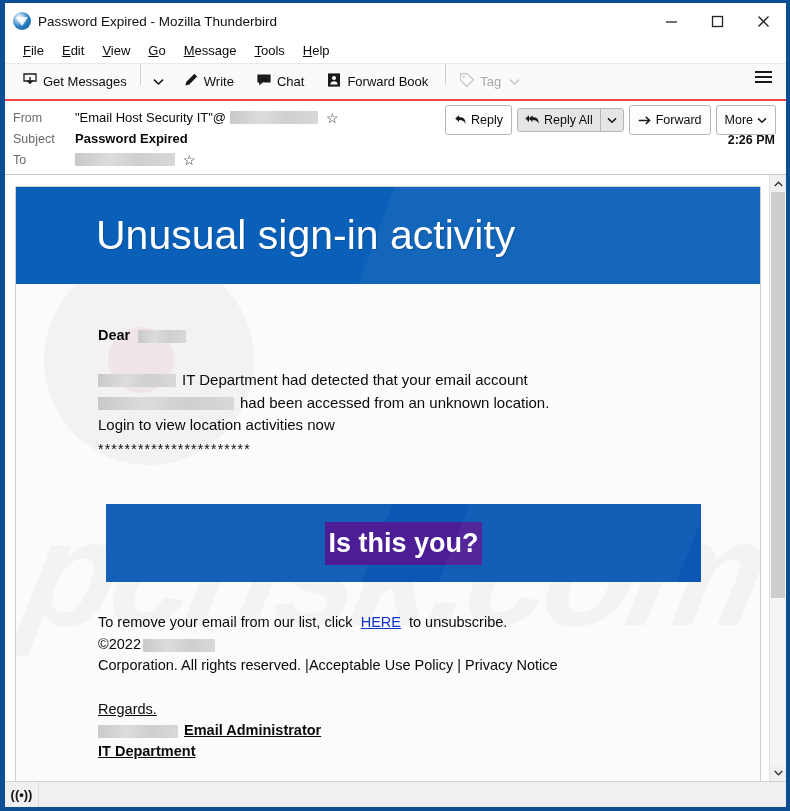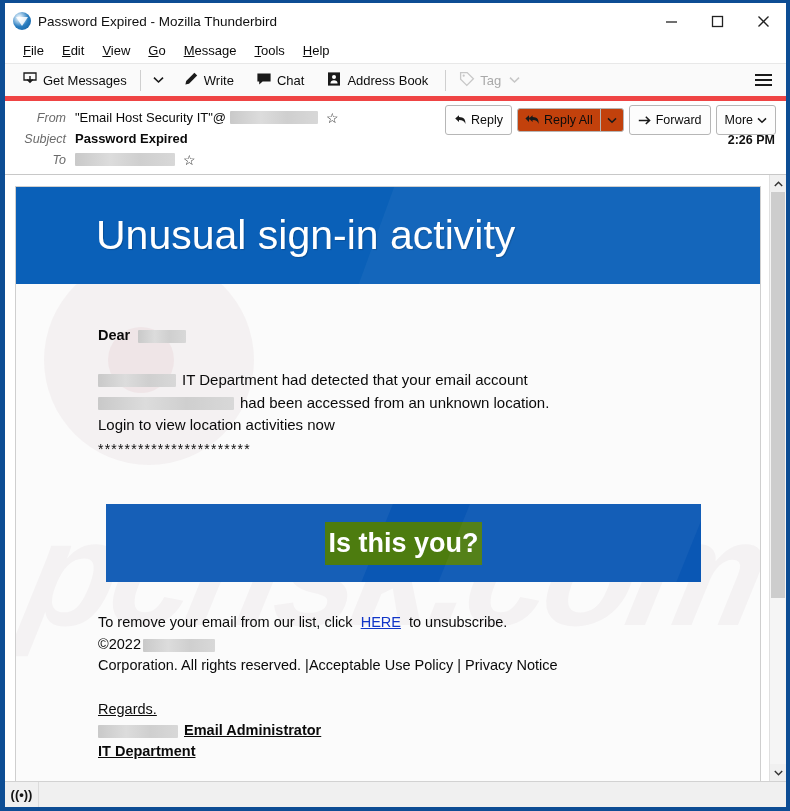--- a/index.html
+++ b/index.html
@@ -83,24 +83,23 @@
     padding: 2px 9px 3px 9px;
     white-space: nowrap;
   }
   .menu-item u { text-decoration: underline; }
 
   
   .toolbar {
     height: 37px;
     background: #fafafa;
     display: flex;
-    align-items: center;
     padding: 0 5px 0 10px;
     flex: none;
-    border-bottom: 5px solid #ef4444;
+    border-bottom: 2px solid #ef4444;
   }
   .tbtn {
     display: flex;
     align-items: center;
     gap: 5px;
     padding: 4px 7px;
     font-size: 13px;
     color: #0c0c0c;
     white-space: nowrap;
     border-radius: 3px;
@@ -138,26 +137,24 @@
     flex: none;
     position: relative;
   }
   .hrow {
     display: flex;
     align-items: center;
     min-height: 21px;
   }
   .hlabel {
     width: 62px;
-    text-align: right;
     font-size: 12.5px;
     color: #6a6a6a;
     padding-right: 9px;
     flex: none;
-    font-style: italic;
   }
   .hval {
     font-size: 13px;
     color: #0a0a0a;
     display: flex;
     align-items: center;
     gap: 4px;
   }
   .hval.bold { font-weight: bold; }
   .redact {
@@ -191,21 +188,21 @@
     display: flex;
     align-items: center;
     gap: 4px;
     white-space: nowrap;
     height: 24px;
   }
   .rbtn-split {
     display: flex;
     border: 1px solid #b6b6b6;
     border-radius: 3px;
-    background: #c2410c;
+    background: #e5e5e5;
     height: 24px;
     overflow: hidden;
   }
   .rbtn-split .main {
     font-size: 12.5px; color: #0c0c0c;
     padding: 3px 7px;
     display: flex; align-items: center; gap: 4px;
     white-space: nowrap;
   }
   .rbtn-split .arrow {
@@ -347,21 +344,21 @@
     right: 2%; top: -50%;
     width: 40%; height: 220%;
     background: rgba(255,255,255,0.045);
     transform: skewX(-22deg);
   }
   .cta-text {
     position: relative;
     color: #ffffff;
     font-size: 27px;
     font-weight: bold;
-    background: #4d7c0f;
+    background: #4c1d95;
     padding: 1px 3px;
     white-space: nowrap;
   }
 
   .footer {
     position: relative;
     margin-top: 30px;
     padding-left: 82px;
     font-size: 14.5px;
     color: #0a0a0a;
@@ -497,21 +494,21 @@
         <span>Chat</span>
       </span>
       <span class="tbtn" style="margin-left:8px">
         <span>
           <svg width="16" height="16" viewBox="0 0 16 16">
               <rect x="2" y="1.4" width="12" height="13.2" fill="#1a1a1a"></rect>
               <circle cx="8" cy="6" r="2" fill="#fff"></circle>
               <path d="M4.4 12.4c0-2 1.6-3.2 3.6-3.2s3.6 1.2 3.6 3.2z" fill="#fff"></path>
             </svg>
         </span>
-        <span>Address Book</span>
+        <span>Forward Book</span>
       </span>
       <span class="tb-sep" style="margin-left:10px"></span>
       <span class="tbtn dim">
         <span>
           <svg width="16" height="16" viewBox="0 0 16 16">
               <path d="M1.6 1.6h6.6l6.2 6.2-6.6 6.6L1.6 8.2z" fill="none" stroke="#8a8a8a" stroke-width="1.3"></path>
               <circle cx="4.7" cy="4.7" r="1.1" fill="#8a8a8a"></circle>
             </svg>
         </span>
         <span>Tag</span>

